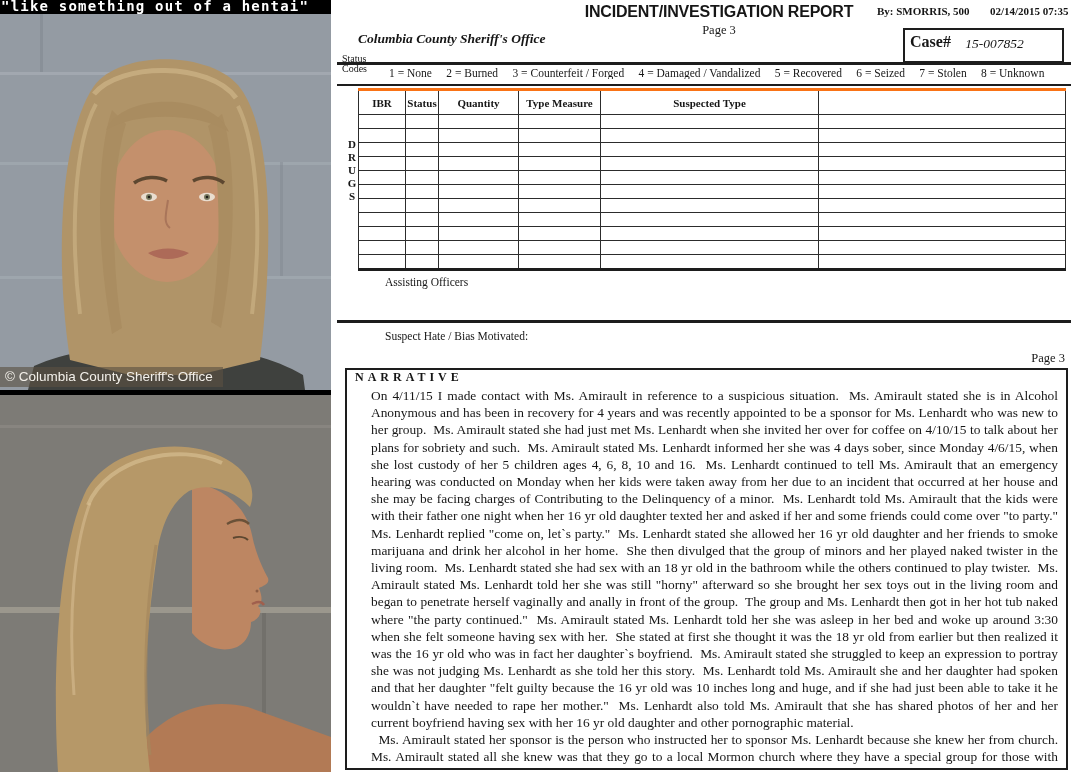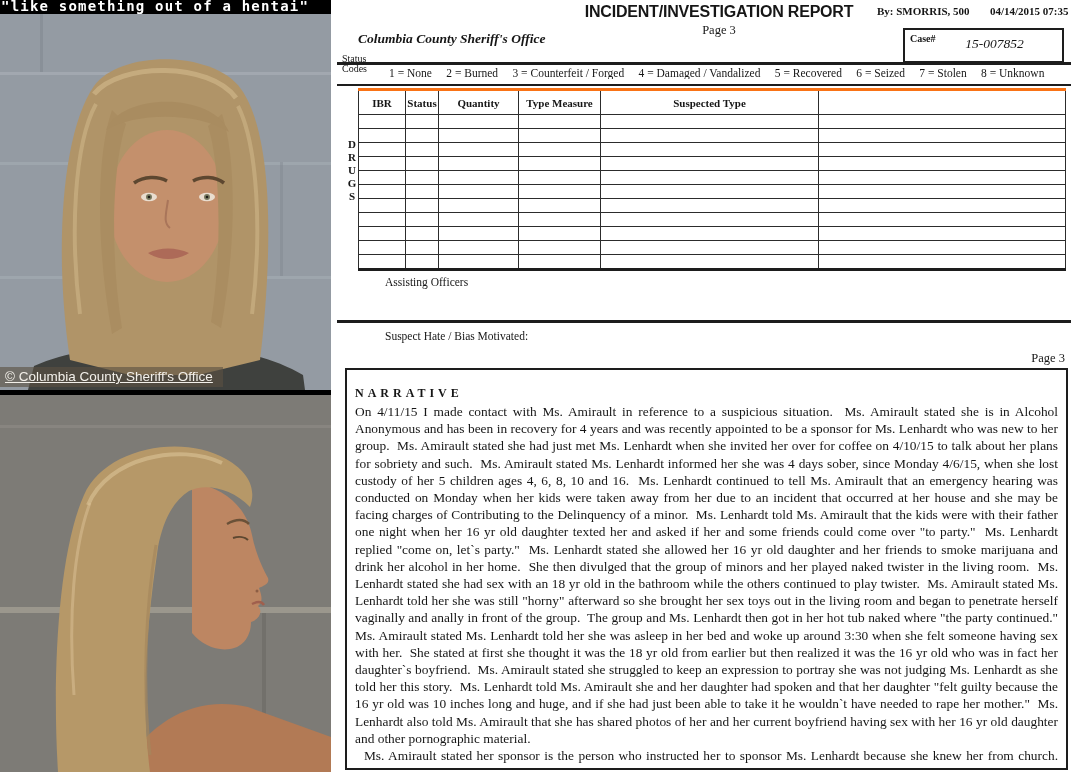--- a/index.html
+++ b/index.html
@@ -9,32 +9,32 @@
   
   .left-col { position:absolute; left:0; top:0; width:331px; height:772px; background:#000; }
   .meme-caption { position:absolute; top:-2px; left:1px; color:#fff; white-space:nowrap;
                   font-family:"DejaVu Sans Mono", monospace; font-weight:bold; font-size:14px; letter-spacing:1.2px; }
   .photo { position:absolute; left:0; width:331px; overflow:hidden; }
   .photo svg { display:block; width:100%; height:100%; }
   .photo-front   { top:14px;  height:376px; }
   .photo-profile { top:395px; height:377px; }
   .copyright { position:absolute; top:367px; left:0; padding:2px 10px 3px 5px;
                background:rgba(90,80,66,0.62); color:#f3f0ea;
-               font-family:"Liberation Sans", sans-serif; font-size:13.5px;text-decoration:underline; }
+               font-family:"Liberation Sans", sans-serif; font-size:13.5px; }
 
   
   .report { position:absolute; left:331px; top:0; width:740px; height:772px; background:#fff; }
   .rpt-title { position:absolute; top:3px; left:0; right:0; text-align:center; padding-left:36px;
                font-family:"Liberation Sans", sans-serif; font-weight:bold; font-size:16px; letter-spacing:-0.2px; }
   .rpt-by  { position:absolute; top:5px;  left:546px; font-weight:bold; font-size:11px; white-space:nowrap; }
   .rpt-dt  { position:absolute; top:5px;  left:659px; font-weight:bold; font-size:11px; white-space:nowrap; }
   .rpt-page-top { position:absolute; top:23px; left:0; right:0; text-align:center; padding-left:36px; font-size:12.5px; }
   .rpt-agency { position:absolute; top:31px; left:27px; font-weight:bold; font-style:italic; font-size:13.5px; }
   .case-box { position:absolute; top:28px; left:572px; width:157px; height:31px; border:2px solid #1d1d1d; }
-  .case-label { position:absolute; top:3px; left:5px; font-weight:bold; font-size:10px; }
+  .case-label { position:absolute; top:3px; left:5px; font-weight:bold; font-size:16px; }
   .case-number { position:absolute; top:6px; left:0; right:0; text-align:center; padding-left:22px;
                  font-style:italic; font-size:13.5px; }
   .hr { position:absolute; left:6px; right:0; background:#1d1d1d; }
   .hr1 { top:62px;  height:3px; }
   .hr2 { top:84px;  height:2px; }
   .hr3 { top:320px; height:3px; }
   .status-label { position:absolute; top:54px; left:11px; width:40px; font-size:10px; line-height:10px; }
   .status-codes { position:absolute; top:67px; left:58px; right:2px; font-size:11.5px; white-space:pre; overflow:hidden; }
 
   table.drug-table { position:absolute; top:88px; left:27px; width:707px; border-collapse:collapse;
@@ -43,23 +43,23 @@
   table.drug-table th { height:23px; font-size:11px; font-weight:bold; text-align:center; }
   table.drug-table td { height:13px; }
   .drugs-vert { position:absolute; top:138px; left:15px; font-weight:bold; font-size:11px;
                 writing-mode:vertical-rl; text-orientation:upright; letter-spacing:1px; }
 
   .assisting    { position:absolute; top:276px; left:54px; font-size:11.5px; }
   .suspect-hate { position:absolute; top:330px; left:54px; font-size:11.5px; }
   .rpt-page-bottom { position:absolute; top:351px; right:6px; font-size:12.5px; }
 
   .narrative-box { position:absolute; top:368px; left:14px; right:3px; bottom:2px;
-                   border:2px solid #1d1d1d; padding:16px 8px; overflow:hidden; }
+                   border:2px solid #1d1d1d; padding:0 8px; overflow:hidden; }
   .narrative-head { font-weight:bold; font-size:12px; letter-spacing:4px; }
-  .narrative-box p { margin:2px 0 0 0; font-size:13.4px; line-height:17.2px; text-align:justify; white-space:pre-wrap; }
+  .narrative-box p { margin:2px 0 0 16px; font-size:13.4px; line-height:17.2px; text-align:justify; white-space:pre-wrap; }
   .narrative-box p.p2 { margin-top:0; }
 </style>
 </head>
 <body>
 
 <div class="page">
 
   <div class="left-col">
 
     <div class="meme-caption">"like something out of a hentai"</div>
@@ -124,21 +124,21 @@
         <path d="M252,209 C258,206 262,207 264,210" stroke="#a05f4d" stroke-width="2.5" fill="none"></path>
         <circle cx="257" cy="196" r="1.5" fill="#8d5e44"></circle>
       </svg>
     </div>
   </div>
 
   <div class="report">
 
     <div class="rpt-title">INCIDENT/INVESTIGATION REPORT</div>
     <div class="rpt-by">By: SMORRIS, 500</div>
-    <div class="rpt-dt">04/14/2015 07:35</div>
+    <div class="rpt-dt">02/14/2015 07:35</div>
     <div class="rpt-page-top">Page 3</div>
     <div class="rpt-agency">Columbia County Sheriff's Office</div>
 
     <div class="case-box">
       <span class="case-label">Case#</span>
       <span class="case-number">15-007852</span>
     </div>
 
     <div class="hr hr1"></div>
     <div class="status-label">Status Codes</div>

